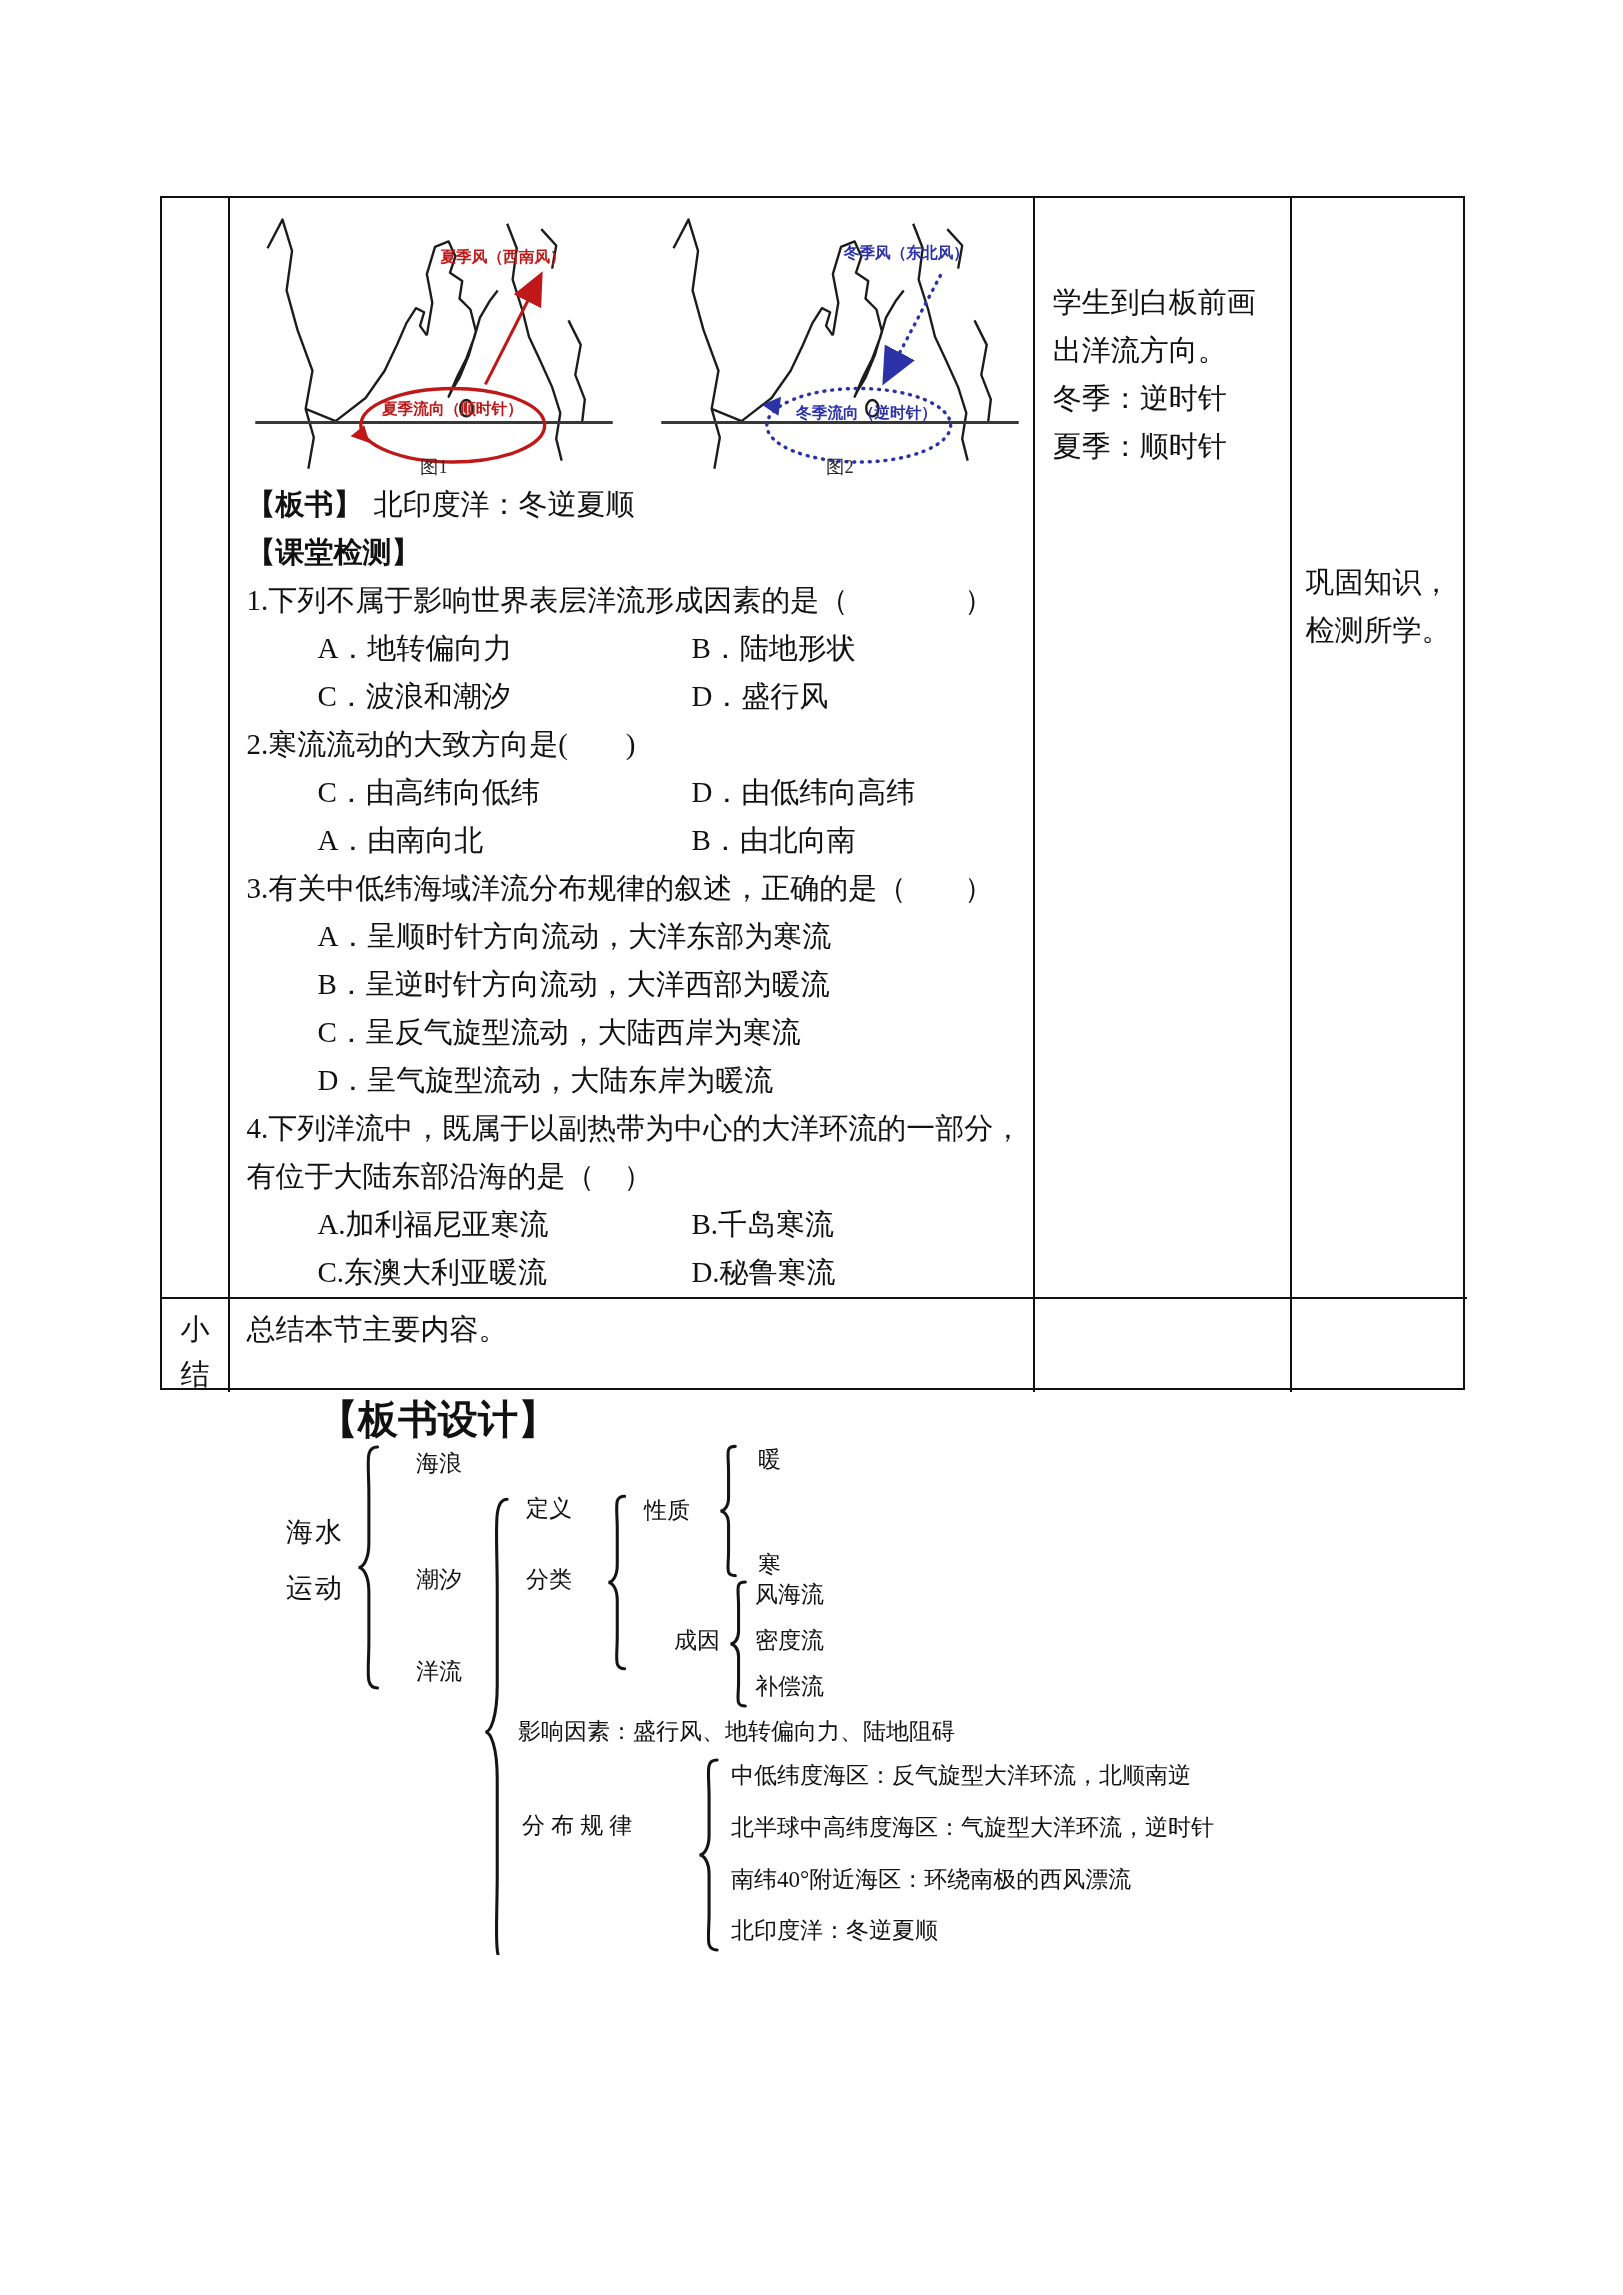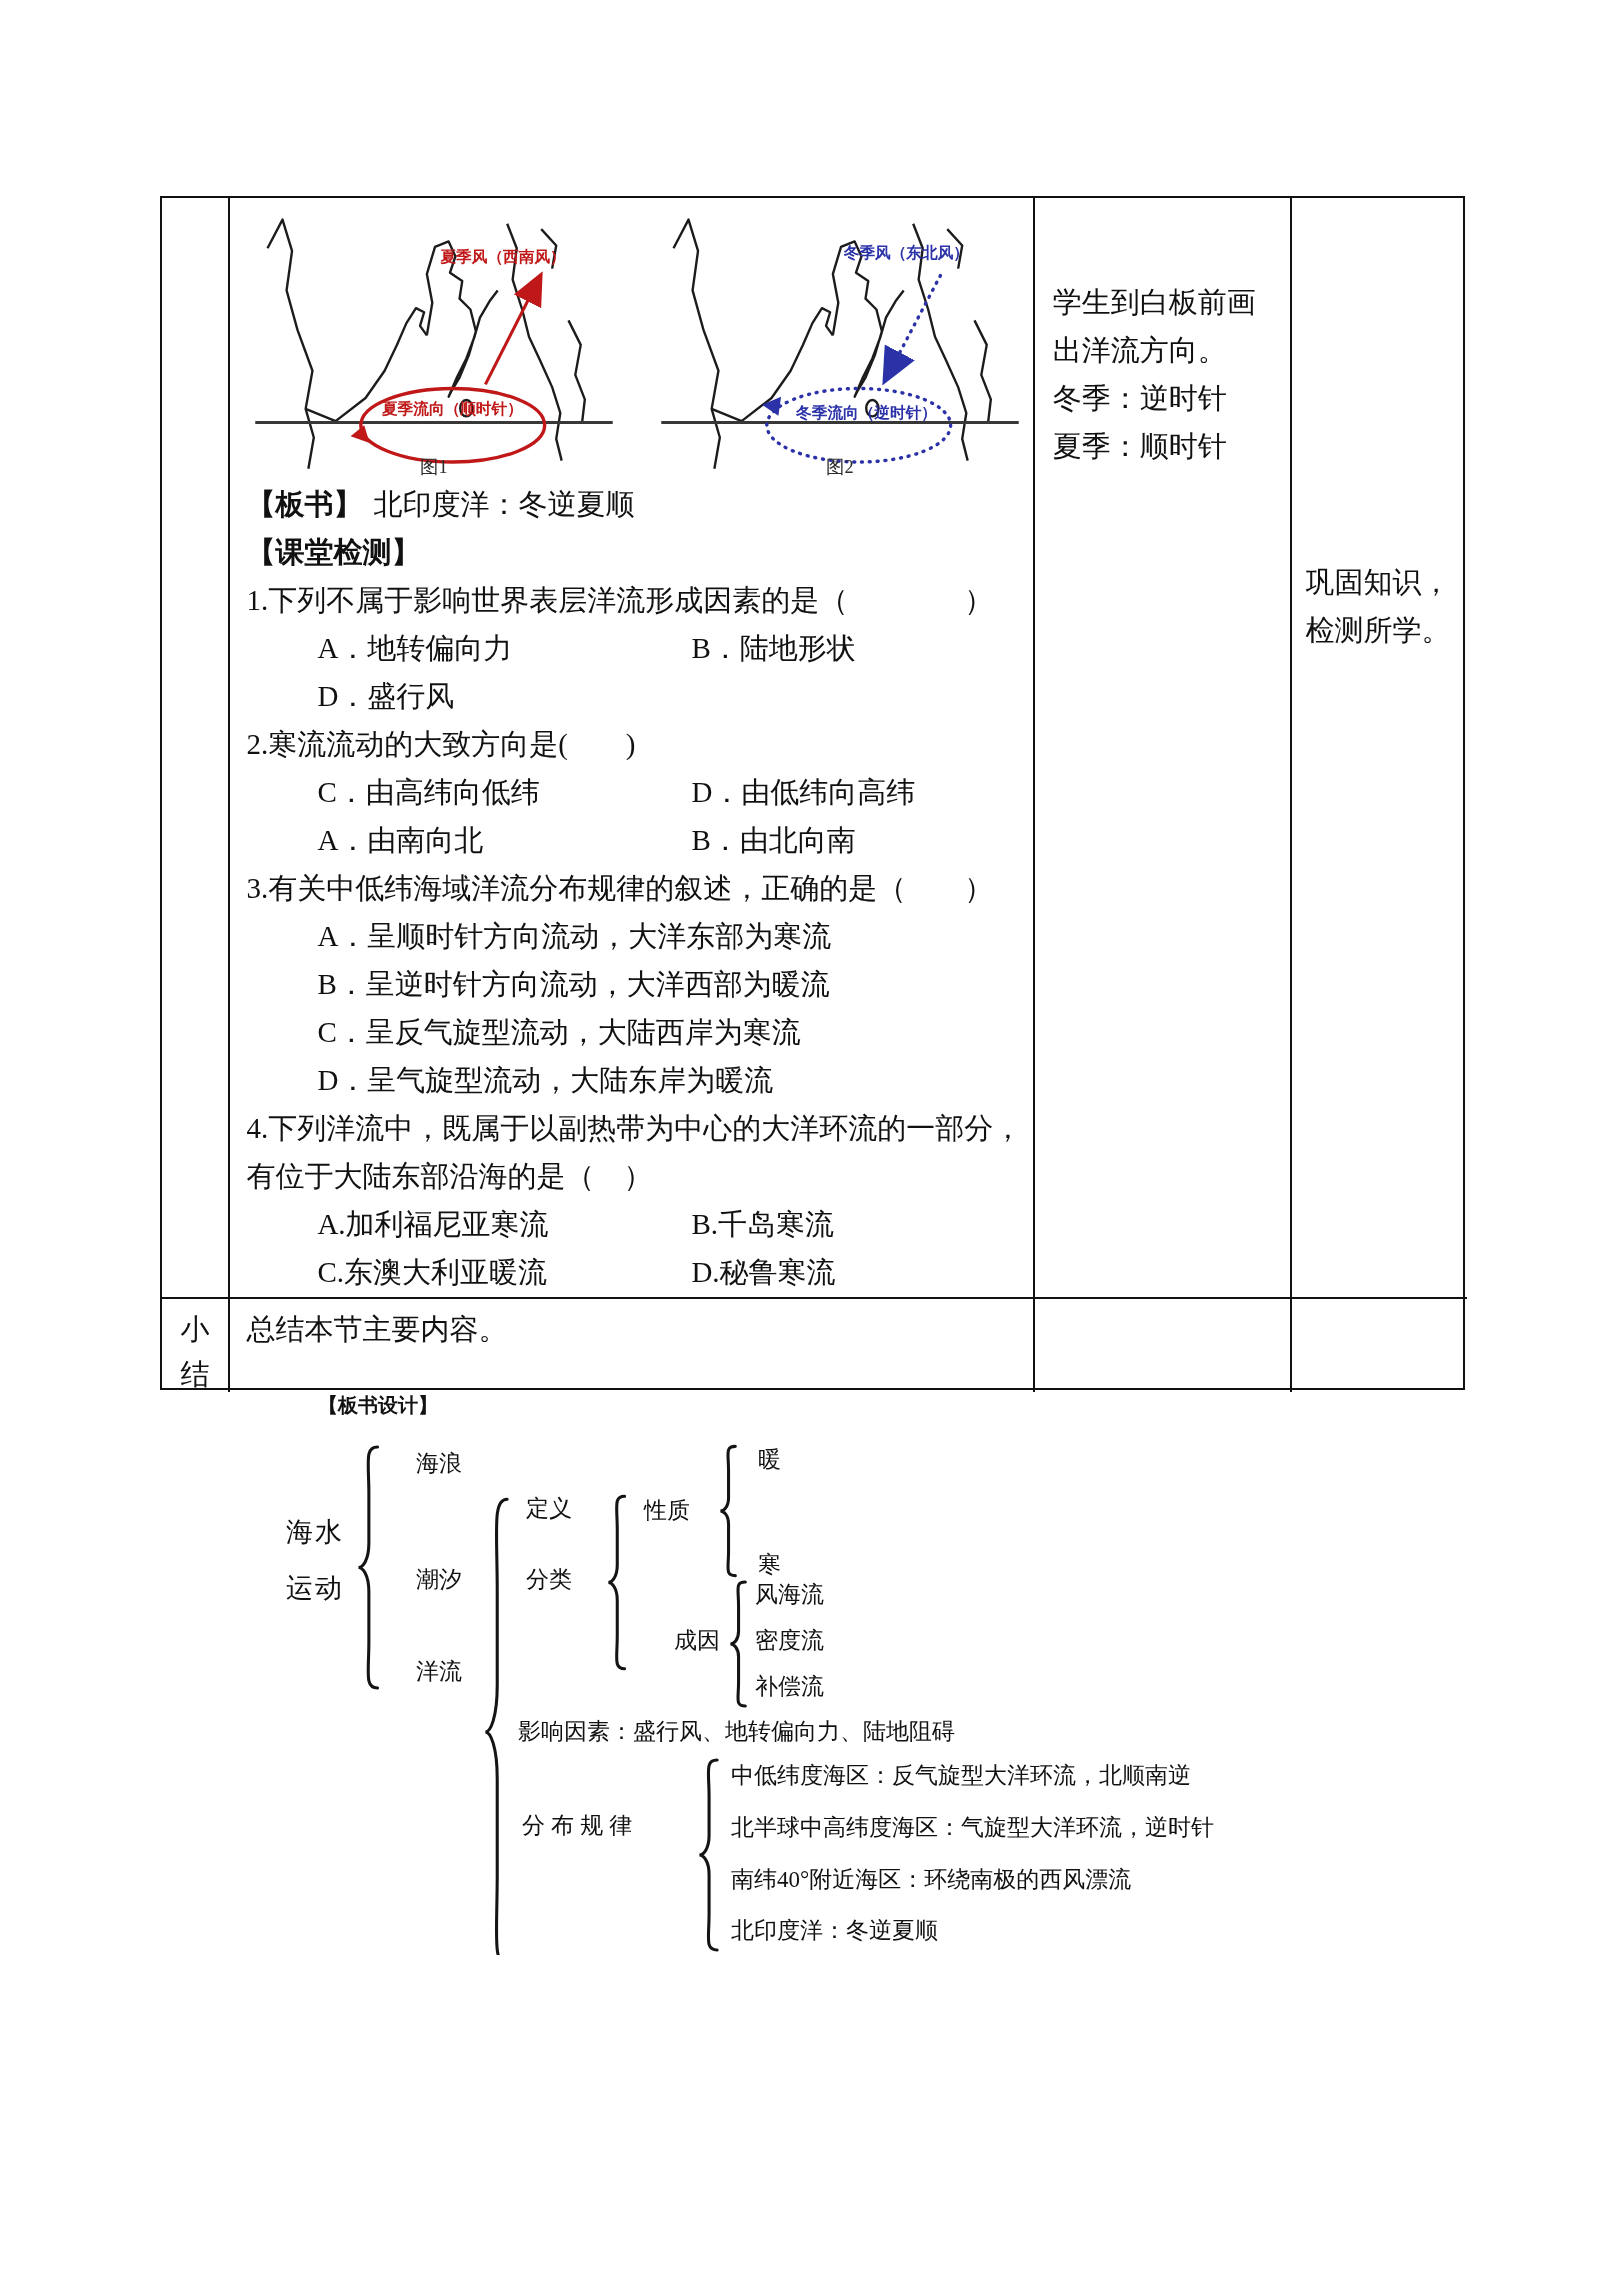--- a/index.html
+++ b/index.html
@@ -24,21 +24,21 @@
 
   .aside-cell{padding:80px 0 0 17.7px;font-size:29px;line-height:48px;}
   .intent-cell{padding:360px 0 0 13.6px;font-size:29px;line-height:48px;}
   .sum-label{padding-top:8.2px;text-align:center;font-size:29px;line-height:45px;}
   .sum-cell{padding:11px 0 0 16.4px;font-size:29px;}
   .sum-intent{padding:11px 6.8px 0 6.8px;text-align:center;font-size:29px;line-height:45px;word-break:break-all;}
 
   
   .abs{position:absolute;white-space:nowrap;}
   .t40{font-size:23px;line-height:33px;}
-  .heading{font-size:20px;font-weight:700;}
+  .heading{font-size:40px;font-weight:700;}
   .root{line-height:56px;font-size:27px;letter-spacing:2px;}
   .spread{letter-spacing:6.1px;}
   .brace{position:absolute;}
 
   
   .ref-line{font-size:29px;line-height:35px;white-space:pre;}
   .bold{font-weight:700;}
 
   svg text{font-family:"Liberation Serif","DejaVu Serif",serif;}
 </style>
@@ -109,20 +109,21 @@
         <span>北印度洋：冬逆夏顺</span>
       </div>
       <div class="line hdr">【课堂检测】</div>
 
       <div class="line">1.下列不属于影响世界表层洋流形成因素的是（　　　　）</div>
       <div class="line ind">
         <span class="optA">A．地转偏向力</span>
         <span>B．陆地形状</span>
       </div>
       <div class="line ind">
+        <span class="optA">C．波浪和潮汐</span>
         <span>D．盛行风</span>
       </div>
 
       <div class="line">2.寒流流动的大致方向是(　　)</div>
       <div class="line ind">
         <span class="optA">C．由高纬向低纬</span>
         <span>D．由低纬向高纬</span>
       </div>
       <div class="line ind">
         <span class="optA">A．由南向北</span>

